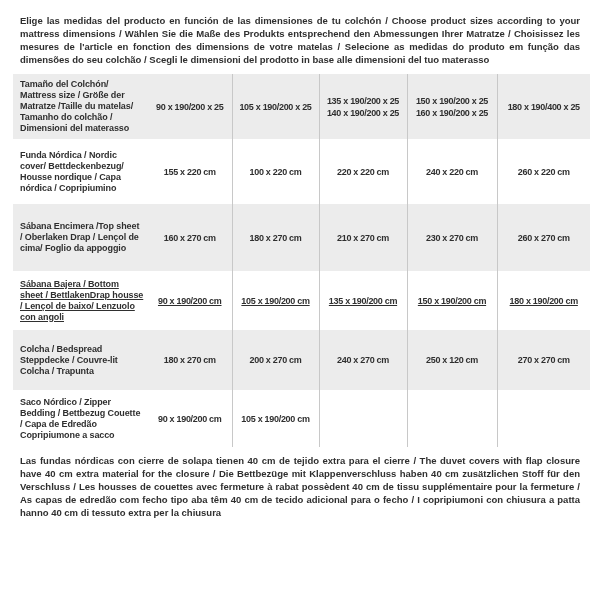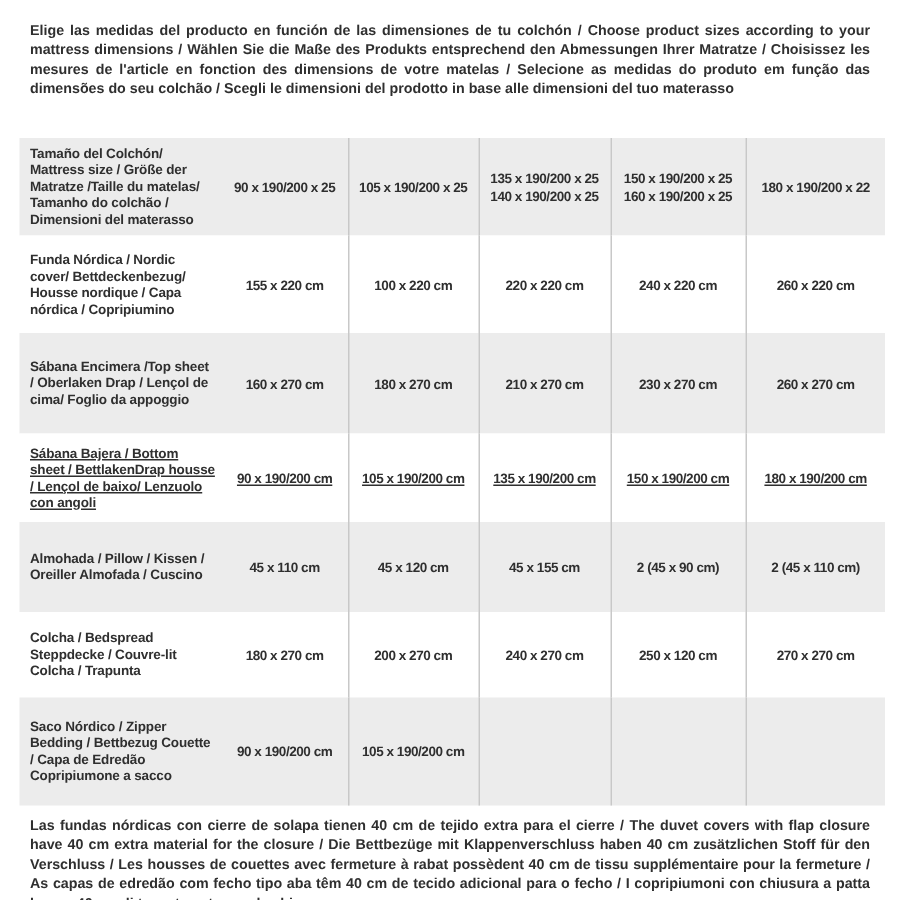--- a/index.html
+++ b/index.html
@@ -11,21 +11,21 @@
     overflow: hidden;
     font-family: "Liberation Sans", sans-serif;
     color: #2f2f2f;
   }
   .page {
     width: 600px;
     height: 600px;
     position: relative;
   }
   .intro {
-    margin: 14px 20px 26px 20px;
+    margin: 14px 20px 8px 20px;
     font-size: 9.5px;
     font-weight: bold;
     line-height: 13px;
     text-align: justify;
     color: #2f2f2f;
   }
   table.size-table {
     border-collapse: collapse;
     table-layout: fixed;
     margin-left: 13px;
@@ -95,21 +95,21 @@
     </colgroup>
     <tbody>
         <tr class="size-row">
     <th class="row-label">Tamaño del Colchón/ Mattress size / Größe der Matratze /Taille du matelas/ Tamanho do colchão / Dimensioni del materasso</th>
   <td class="size-cell">90 x 190/200 x 25</td>
           <td class="size-cell">105 x 190/200 x 25</td>
           <td class="size-cell">135 x 190/200 x 25
 140 x 190/200 x 25</td>
           <td class="size-cell">150 x 190/200 x 25
 160 x 190/200 x 25</td>
-          <td class="size-cell">180 x 190/200 x 22</td>
+          <td class="size-cell">180 x 190/400 x 25</td>
         </tr>
         <tr class="size-row">
     <th class="row-label">Funda Nórdica /  Nordic cover/ Bettdeckenbezug/ Housse nordique  / Capa nórdica / Copripiumino</th>
   <td class="size-cell">155 x 220 cm</td>
           <td class="size-cell">100 x 220 cm</td>
           <td class="size-cell">220 x 220 cm</td>
           <td class="size-cell">240 x 220 cm</td>
           <td class="size-cell">260 x 220 cm</td>
         </tr>
         <tr class="size-row">
@@ -122,28 +122,20 @@
         </tr>
         <tr class="size-row">
     <th class="row-label">Sábana Bajera / Bottom sheet / BettlakenDrap housse / Lençol de baixo/ Lenzuolo con angoli</th>
   <td class="size-cell">90 x 190/200 cm</td>
           <td class="size-cell">105 x 190/200 cm</td>
           <td class="size-cell">135 x 190/200 cm</td>
           <td class="size-cell">150 x 190/200 cm</td>
           <td class="size-cell">180 x 190/200 cm</td>
         </tr>
         <tr class="size-row">
-    <th class="row-label">Almohada  / Pillow / Kissen / Oreiller Almofada / Cuscino</th>
-  <td class="size-cell">45 x 110 cm</td>
-          <td class="size-cell">45 x 120 cm</td>
-          <td class="size-cell">45 x 155 cm</td>
-          <td class="size-cell">2 (45 x 90 cm)</td>
-          <td class="size-cell">2 (45 x 110 cm)</td>
-        </tr>
-        <tr class="size-row">
     <th class="row-label">Colcha / Bedspread Steppdecke / Couvre-lit Colcha / Trapunta</th>
   <td class="size-cell">180 x 270 cm</td>
           <td class="size-cell">200 x 270 cm</td>
           <td class="size-cell">240 x 270 cm</td>
           <td class="size-cell">250 x 120 cm</td>
           <td class="size-cell">270 x 270 cm</td>
         </tr>
         <tr class="size-row">
     <th class="row-label">Saco Nórdico / Zipper Bedding / Bettbezug Couette  / Capa de Edredão Copripiumone a sacco</th>
   <td class="size-cell">90 x 190/200 cm</td>

